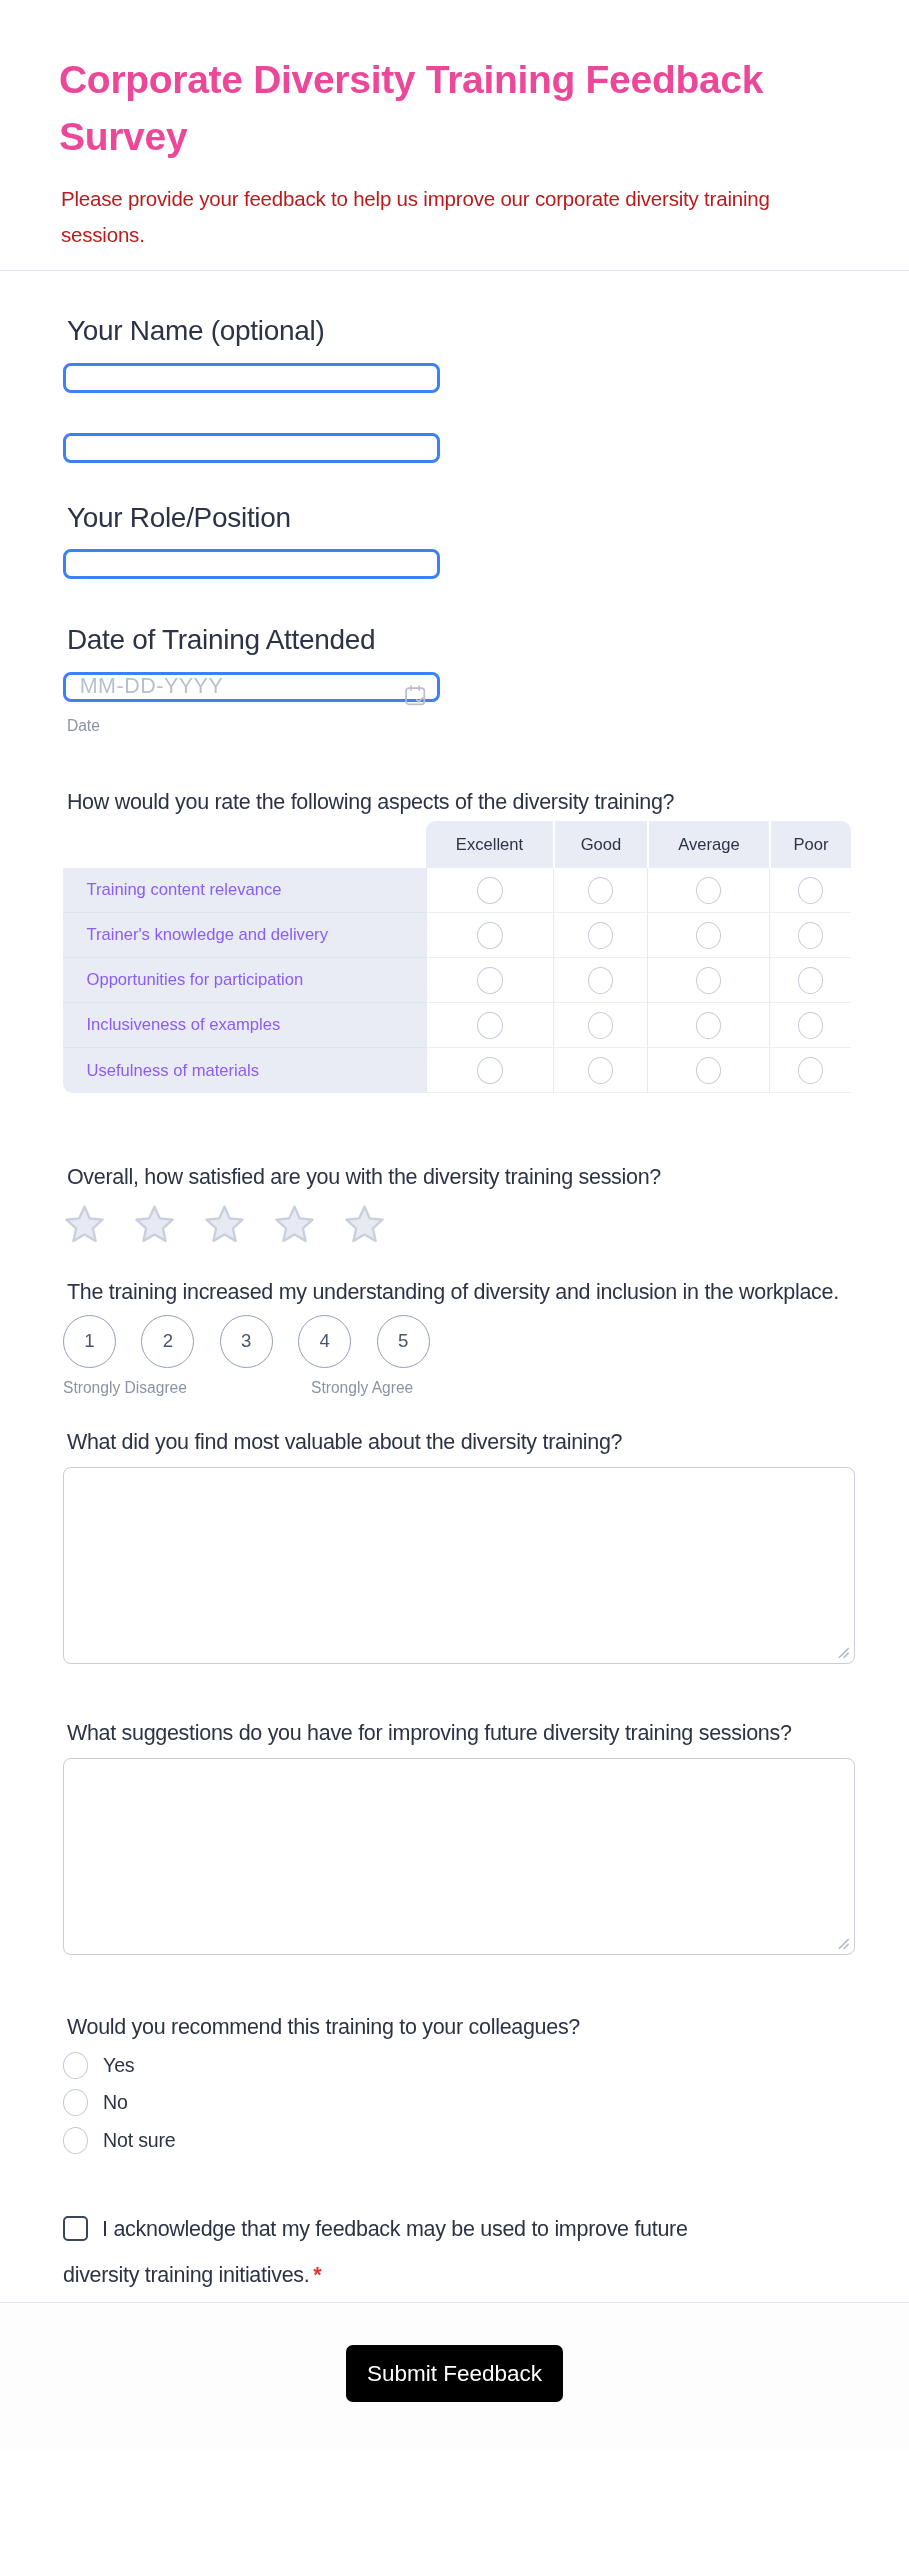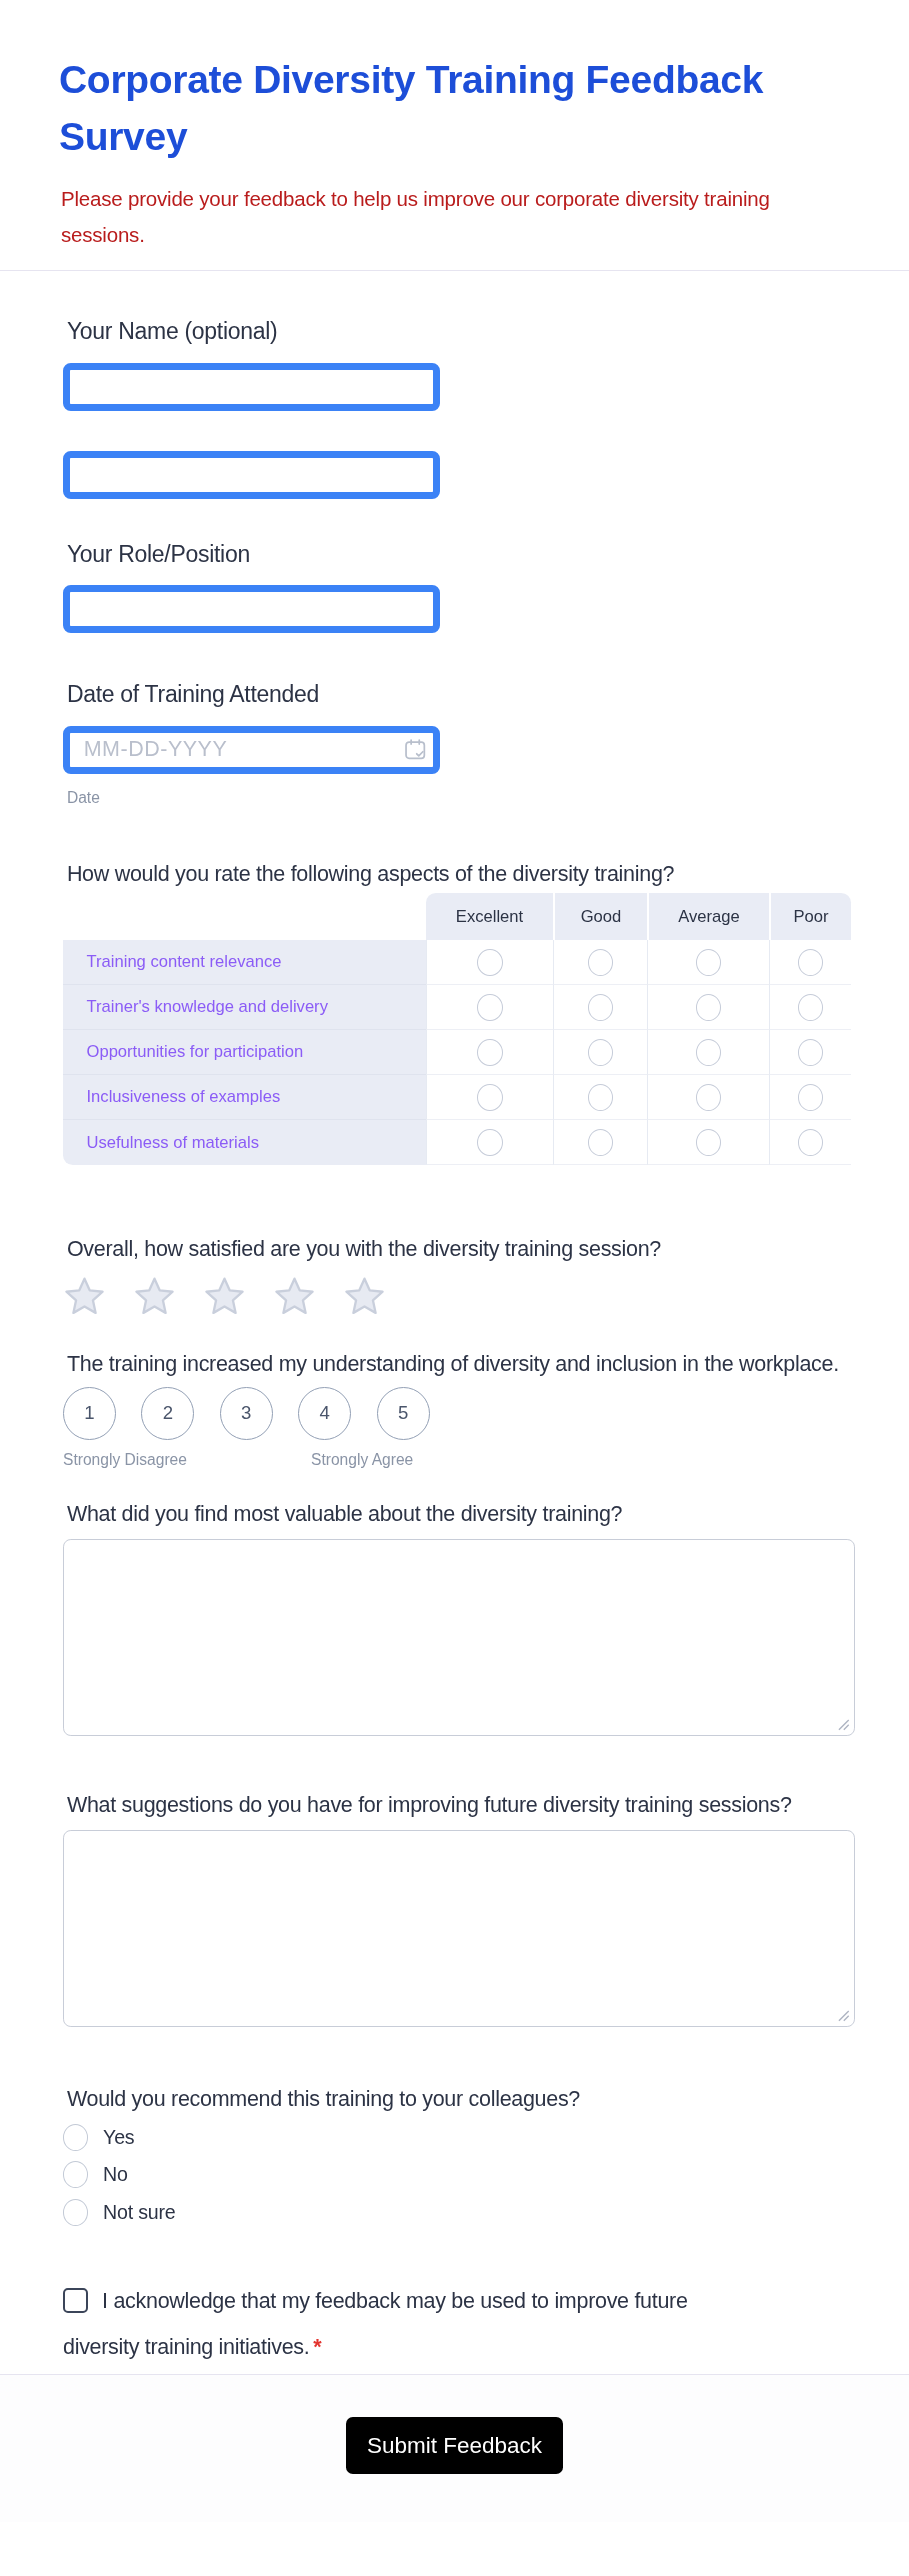--- a/index.html
+++ b/index.html
@@ -6,39 +6,39 @@
   html, body { margin: 0; padding: 0; background: #ffffff; }
   #page {
     width: 909px; min-height: 2576px; background: #ffffff; position: relative;
     font-family: "Liberation Sans", sans-serif; color: #2c3345;
   }
 
   
   .form-header { padding: 51px 59px 17.6px 59px; border-bottom: 1px solid #e6e4f0; }
   .form-title {
     margin: 0; max-width: 802px;
-    font-size: 39px; line-height: 57px; font-weight: 700; color: #1d4ed8;
+    font-size: 39px; line-height: 57px; font-weight: 700; color: #ec4899;
     letter-spacing: -0.3px;
   }
   .form-subtitle {
     margin: 15.6px 0 0 2px; max-width: 782px;
     font-size: 20.5px; line-height: 36px; color: #b91c1c; letter-spacing: -0.2px;
   }
 
   
   .form-body { padding: 0 55px 3.9px 63px; }
   .field { margin-top: 40px; }
   .field.first { margin-top: 45px; }
   .q-label {
     display: block; margin: 0 0 16.6px 3.9px;
-    font-size: 23px; line-height: 30px; font-weight: 500; color: #2c3345;
+    font-size: 28px; line-height: 30px; font-weight: 500; color: #2c3345;
     letter-spacing: -0.3px; white-space: nowrap;
   }
   .text-input {
-    width: 377px; height: 48px; border: 7px solid #3b82f6; border-radius: 7.8px;
+    width: 377px; height: 30px; border: 3px solid #3b82f6; border-radius: 7.8px;
     background: #fff; font-family: "Liberation Sans", sans-serif;
     font-size: 21.5px; color: #2c3345; padding: 0 13.7px; outline: none;
   }
   .text-input::placeholder { color: #b9bfcc; letter-spacing: 0.5px; }
   .input-wrap { position: relative; width: 377px; }
   .cal-icon { position: absolute; right: 12.7px; top: 10.8px; width: 24.4px; height: 24.4px; cursor: pointer; }
   .sub-label { margin: 11.7px 0 0 3.9px; font-size: 15.6px; line-height: 23.5px; color: #8a94a6; }
 
   .question-block { margin-top: 49px; }
   .question {

